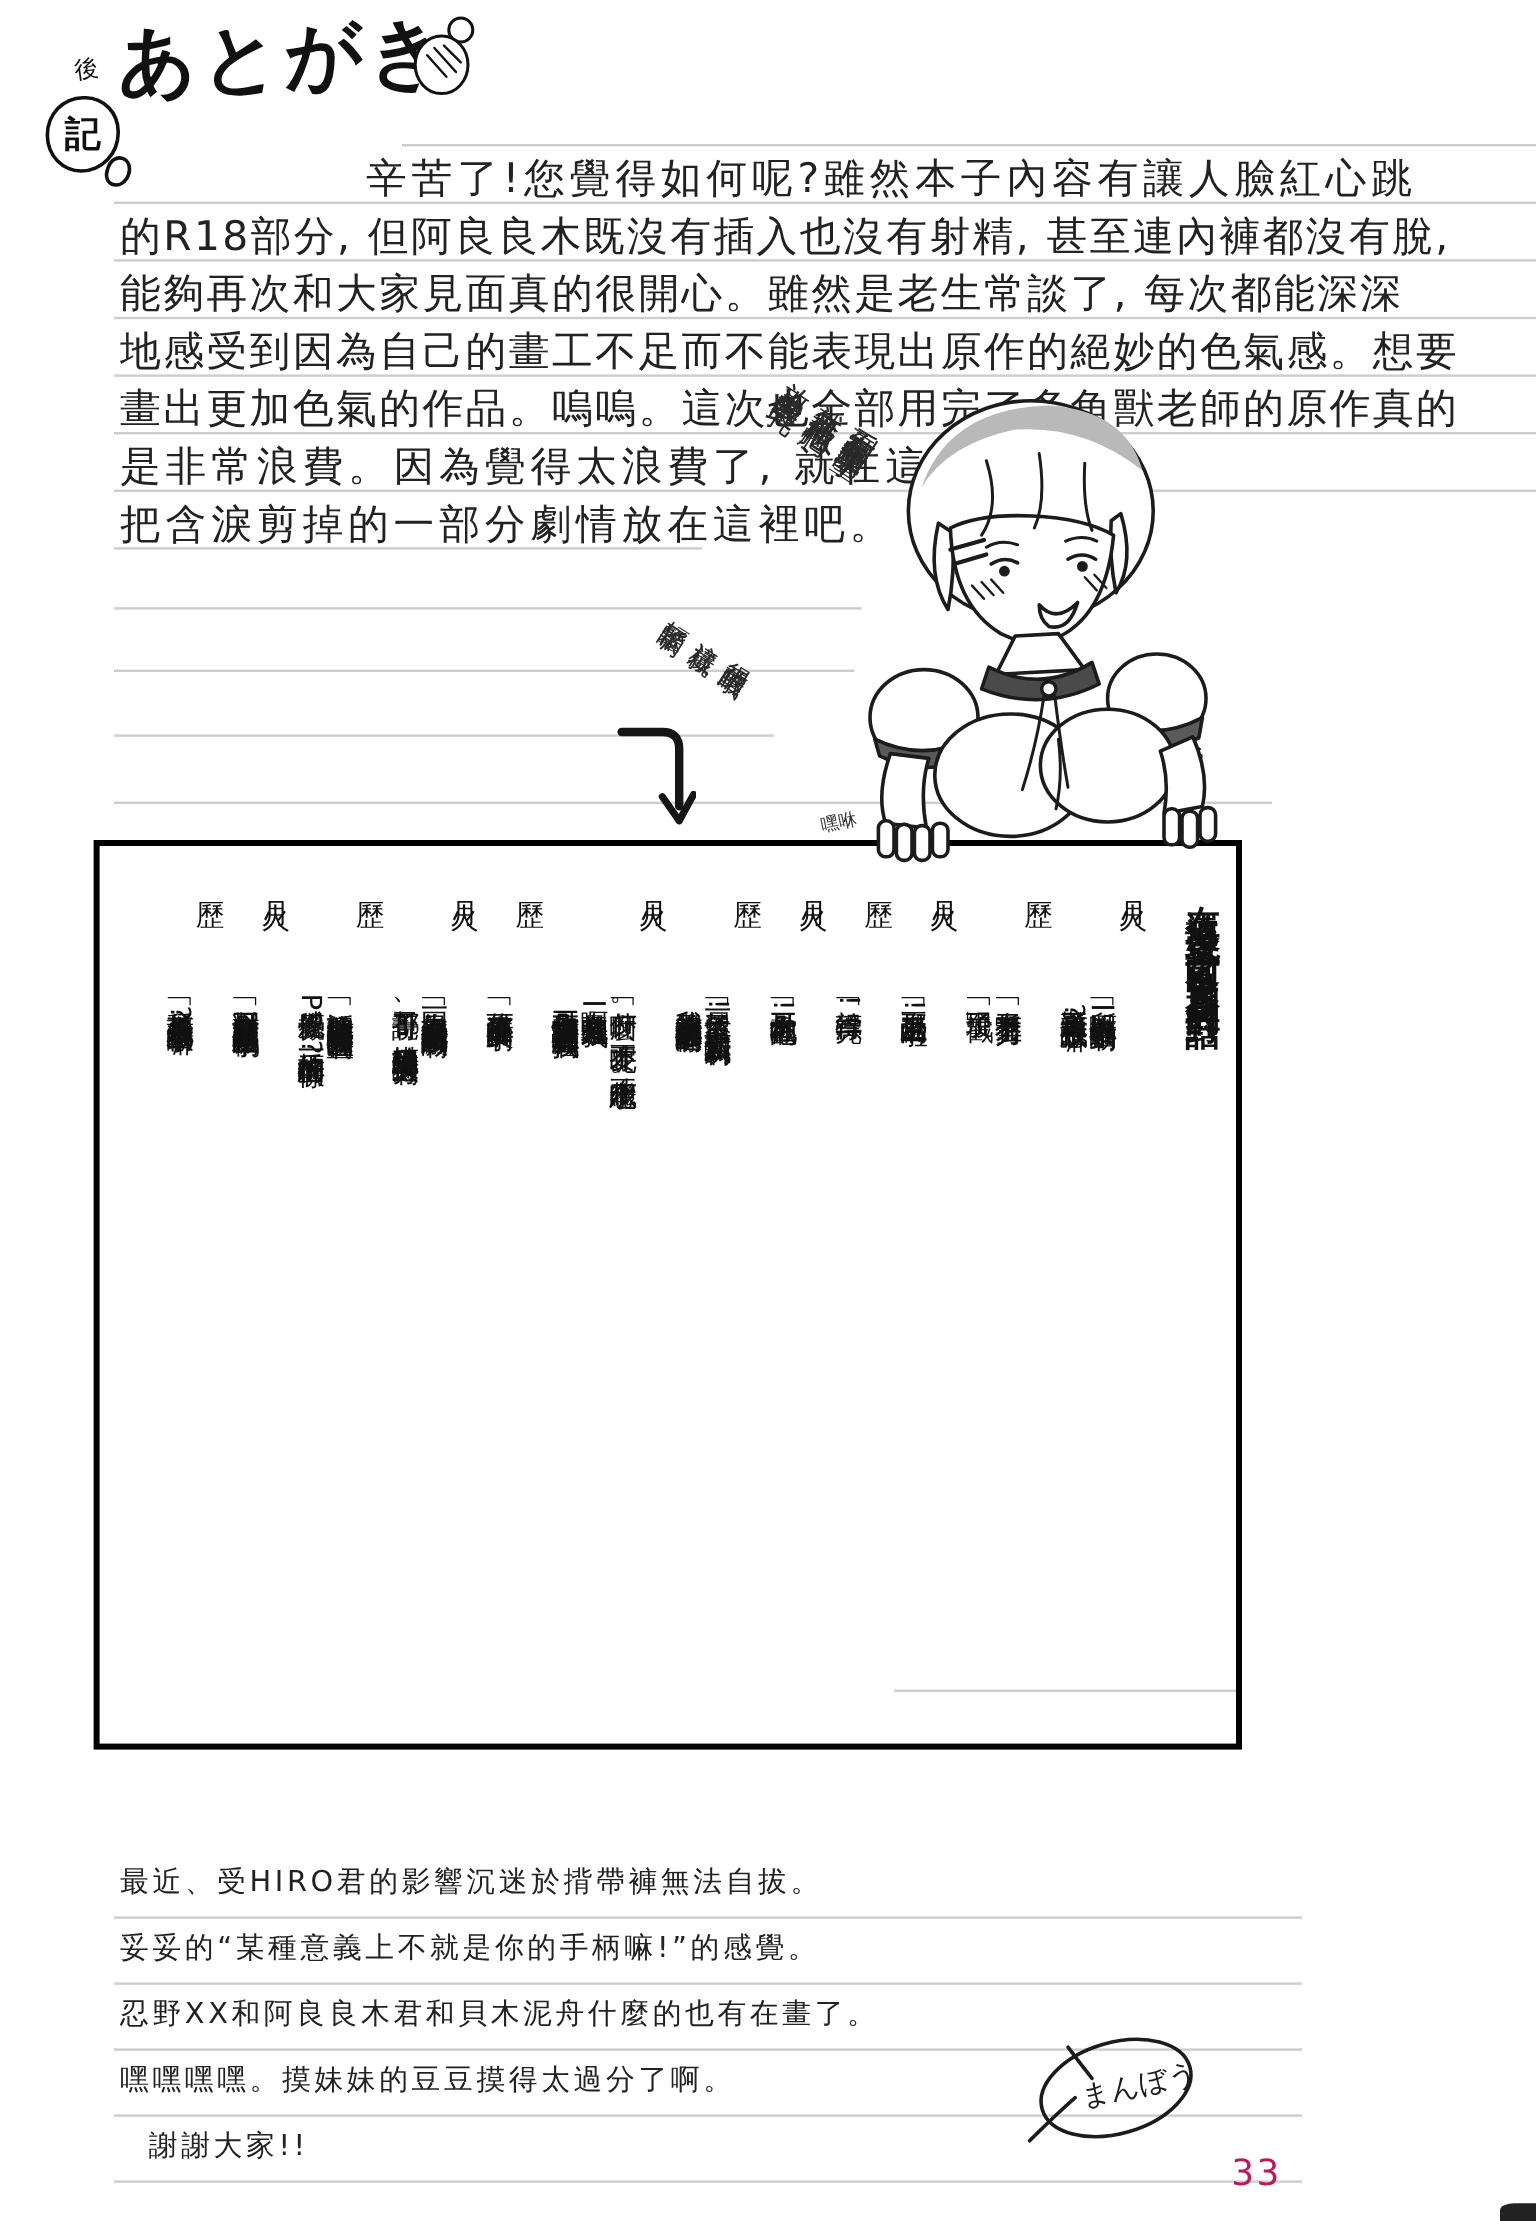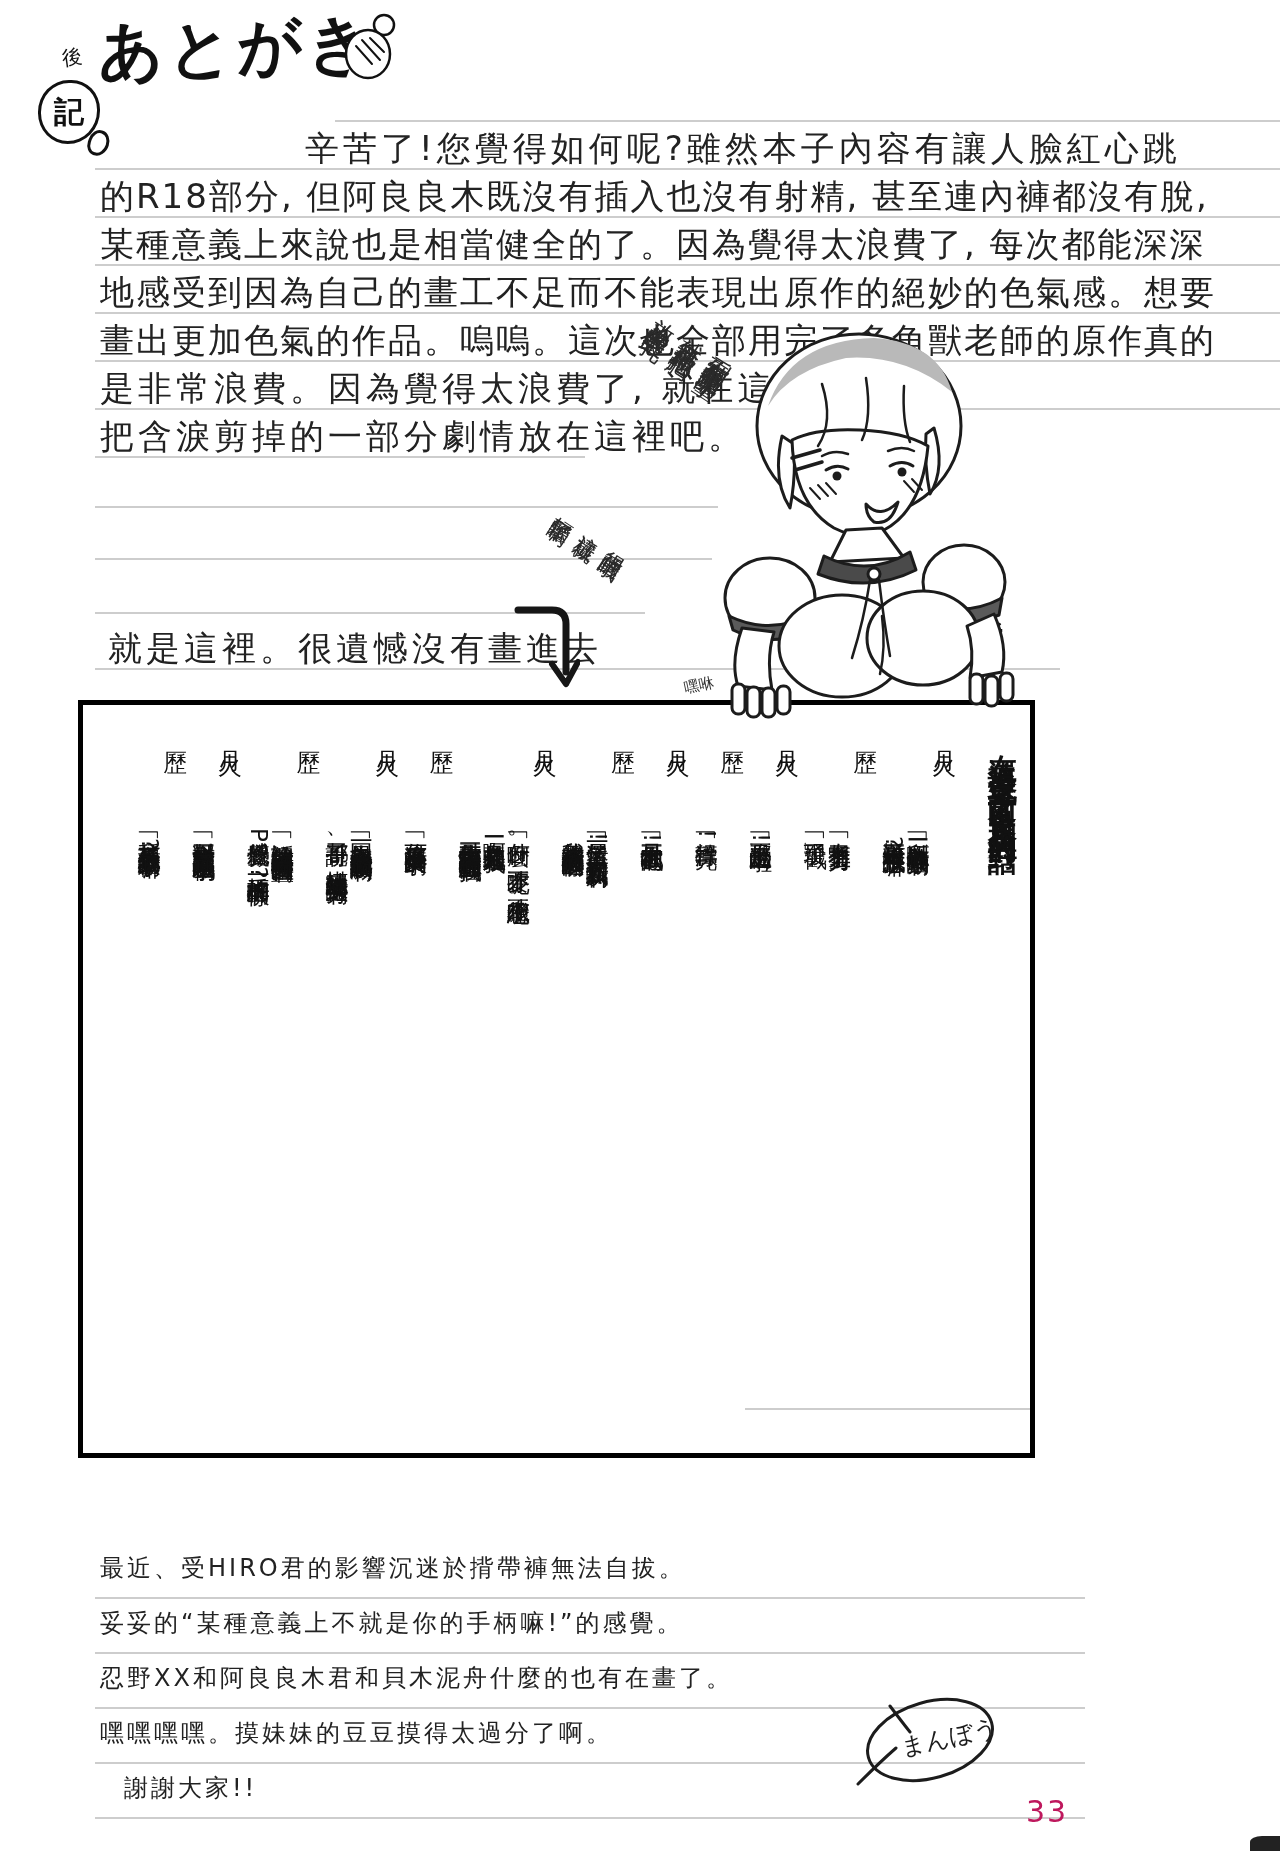--- a/index.html
+++ b/index.html
@@ -79,27 +79,26 @@
   <div class="rule" style="left:95px;top:668px;width:965px;"></div>
   <div class="rule" style="left:745px;top:1408px;width:285px;"></div>
   <div class="rule" style="left:95px;top:1597px;width:990px;"></div>
   <div class="rule" style="left:95px;top:1652px;width:990px;"></div>
   <div class="rule" style="left:95px;top:1707px;width:990px;"></div>
   <div class="rule" style="left:95px;top:1762px;width:990px;"></div>
   <div class="rule" style="left:95px;top:1817px;width:990px;"></div>
 
   <div class="hw" style="left:305px;top:126px;">辛苦了!您覺得如何呢?雖然本子內容有讓人臉紅心跳</div>
   <div class="hw" style="left:100px;top:174px;letter-spacing:2px;">的R18部分, 但阿良良木既沒有插入也沒有射精, 甚至連內褲都沒有脫,</div>
-  <div class="hw" style="left:100px;top:222px;letter-spacing:2px;">某種意義上來說也是相當健全的了。因為覺得太浪費了, 每次都能深深</div>
+  <div class="hw" style="left:100px;top:222px;letter-spacing:2px;">能夠再次和大家見面真的很開心。雖然是老生常談了, 每次都能深深</div>
   <div class="hw" style="left:100px;top:270px;letter-spacing:2px;">地感受到因為自己的畫工不足而不能表現出原作的絕妙的色氣感。想要</div>
   <div class="hw" style="left:100px;top:318px;letter-spacing:2px;">畫出更加色氣的作品。嗚嗚。這次也全部用完了多角獸老師的原作真的</div>
   <div class="hw" style="left:100px;top:366px;">是非常浪費。因為覺得太浪費了, 就在這裡</div>
   <div class="hw" style="left:100px;top:414px;text-align:right;">把含淚剪掉的一部分劇情放在這裡吧。</div>
 
-  <div class="hw" style="left:108px;top:626px;">就是這裡。很遺憾沒有畫進去</div>
   <svg class="arrow" width="66" height="100" viewBox="0 0 66 100">
     <path d="M4,12 H38 Q52,12 52,26 V74" fill="none" stroke="#161616" stroke-width="7" stroke-linecap="round"></path>
     <path d="M52,86 L38,66 M52,86 L64,64" fill="none" stroke="#161616" stroke-width="6" stroke-linecap="round"></path>
   </svg>
 
   <div class="note noteA">
     <span>看到有個不錯的臺子</span>
     <span>就無意識地把胸</span>
     <span>放上去的某巨乳</span>
   </div>

